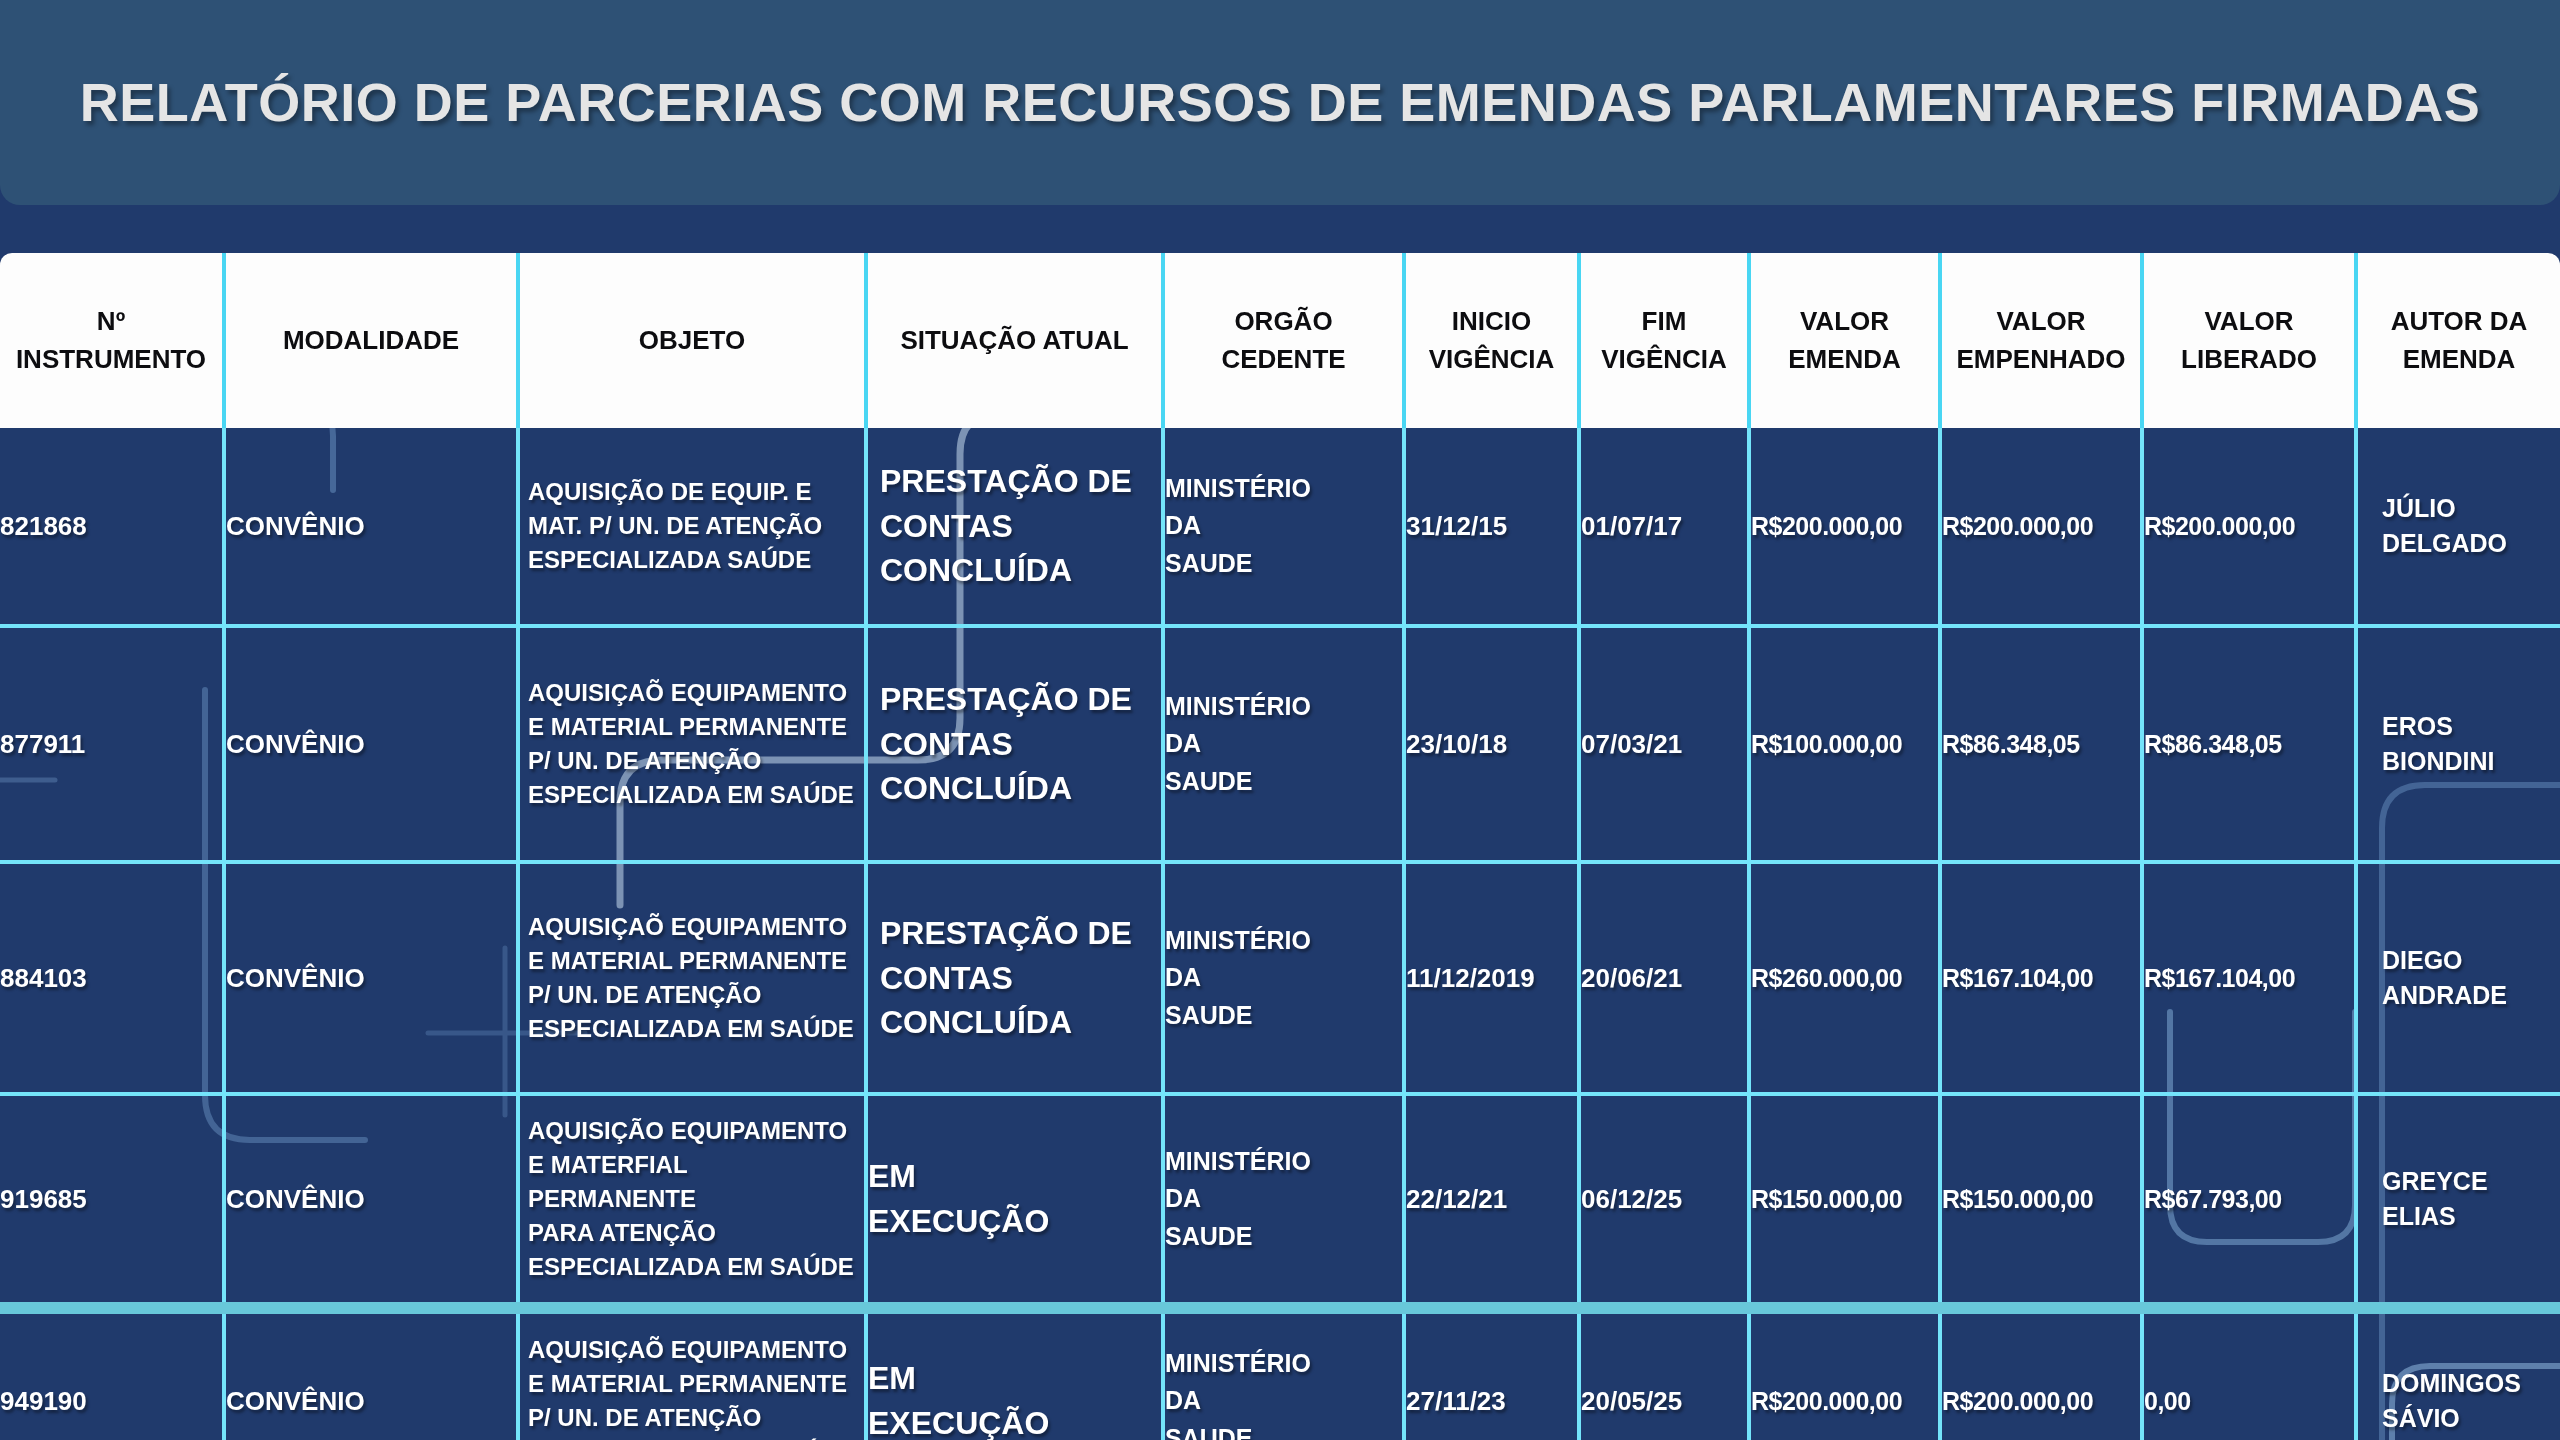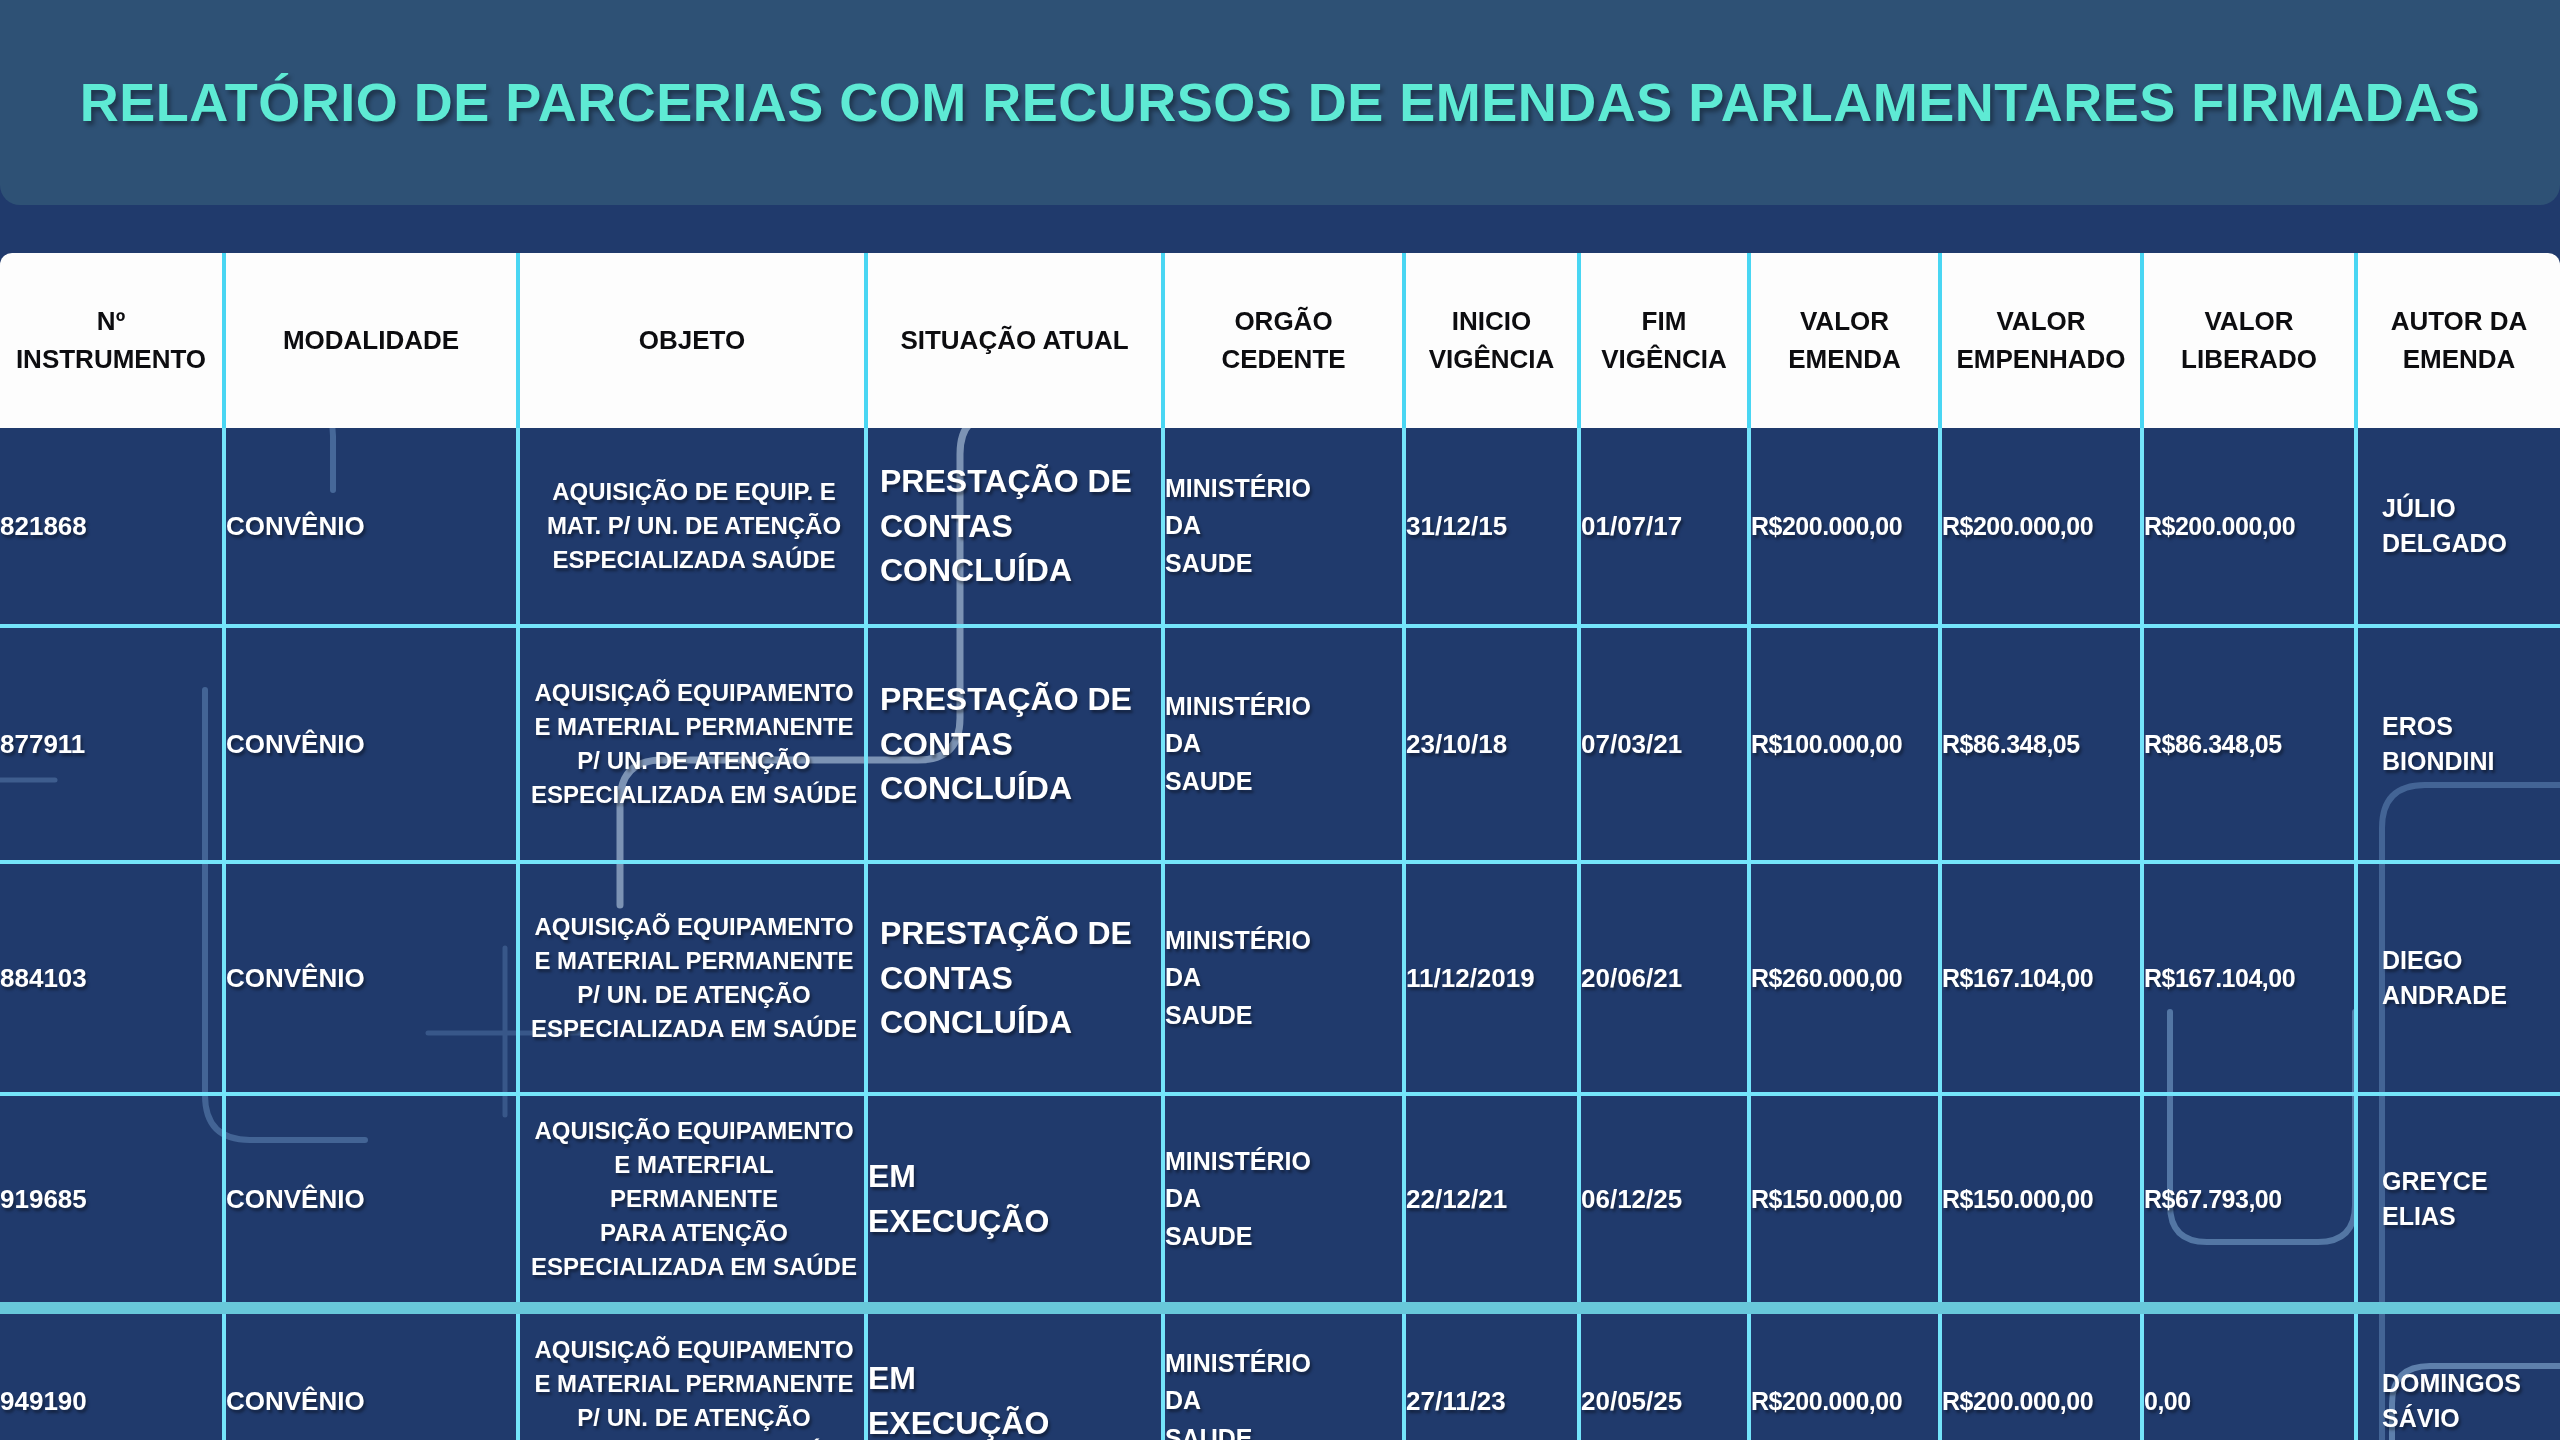--- a/index.html
+++ b/index.html
@@ -19,21 +19,21 @@
 
   
   .title-band{
     position:absolute;top:0;left:0;width:2560px;height:205px;
     background:var(--band);
     border-radius:0 0 20px 20px;
     display:flex;flex-direction:column;justify-content:center;align-items:center;
     z-index:3;
   }
   .title-line{
-    color:#5eead4;font-weight:bold;font-size:54px;line-height:1.32;
+    color:#e5e5e5;font-weight:bold;font-size:54px;line-height:1.32;
     letter-spacing:.5px;text-align:center;white-space:nowrap;
     text-shadow:3px 4px 4px rgba(0,0,0,.35);
   }
 
   
   .traces{position:absolute;top:0;left:0;width:2560px;height:1440px;z-index:1;pointer-events:none;}
 
   
   .table-wrap{position:absolute;top:205px;left:0;width:2560px;height:1235px;z-index:2;}
   table{width:2560px;height:1235px;border-collapse:collapse;table-layout:fixed;margin-top:48px;}
@@ -54,21 +54,21 @@
     border-top:4px solid var(--cyan);
     text-shadow:2px 3px 3px rgba(0,0,0,.4);
   }
   tbody td:first-child{border-left:none;}
   tbody tr:first-child td{border-top:none;}
   tbody tr.thick-sep td{border-top:12px solid var(--teal);}
 
   tr.r1{height:198px;} tr.r2{height:236px;} tr.r3{height:232px;} tr.r4{height:214px;} tr.r5{height:180px;}
 
   
-  tbody td:nth-child(3){text-align:center;font-size:24px;line-height:1.42;padding-left:8px;padding-right:4px;}
+  tbody td:nth-child(3){text-align:left;font-size:24px;line-height:1.42;padding-left:8px;padding-right:4px;}
   tbody td:nth-child(4){text-align:left;padding-left:12px;font-size:32px;}
   tr.center-sit td:nth-child(4){text-align:left;padding-left:0;}
   tbody td:nth-child(5){font-size:25px;line-height:1.5;}
   tbody td:nth-child(6),tbody td:nth-child(7){font-size:26px;}
   tbody td:nth-child(8),tbody td:nth-child(9),tbody td:nth-child(10){font-size:25px;letter-spacing:-.5px;}
   tbody td:nth-child(11){text-align:left;padding-left:24px;font-size:25px;}
 </style>
 </head>
 <body>
 

